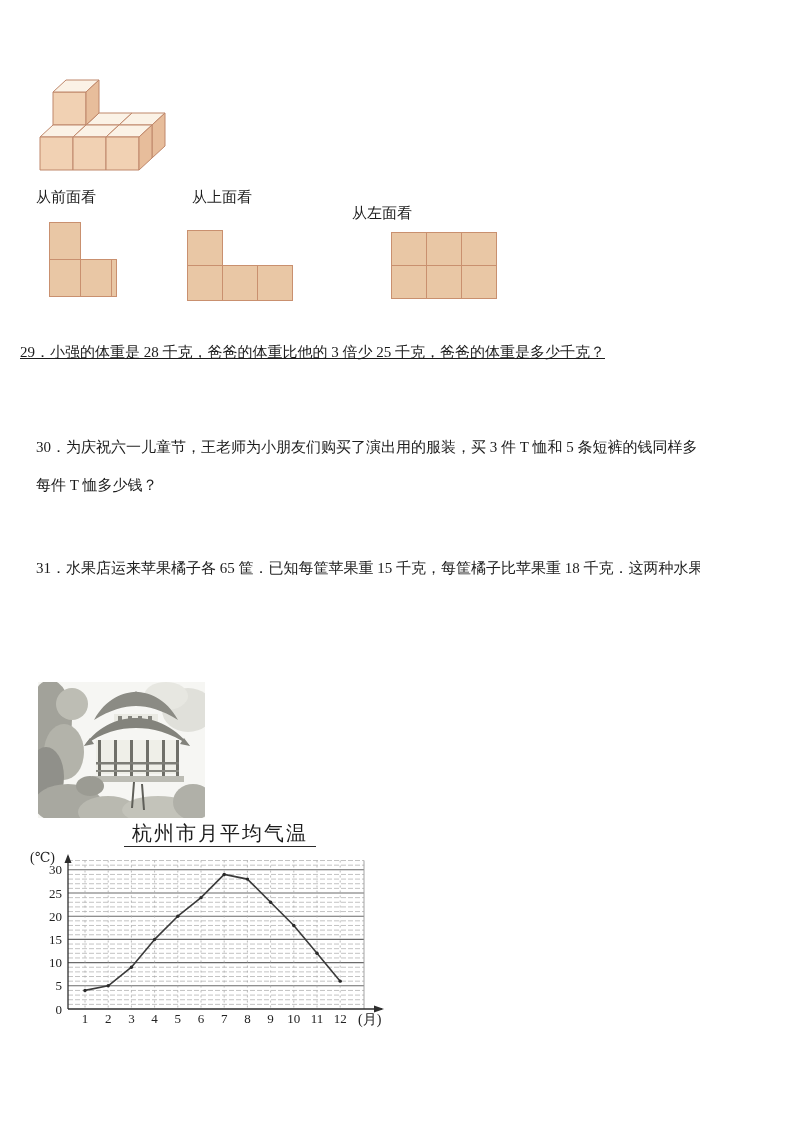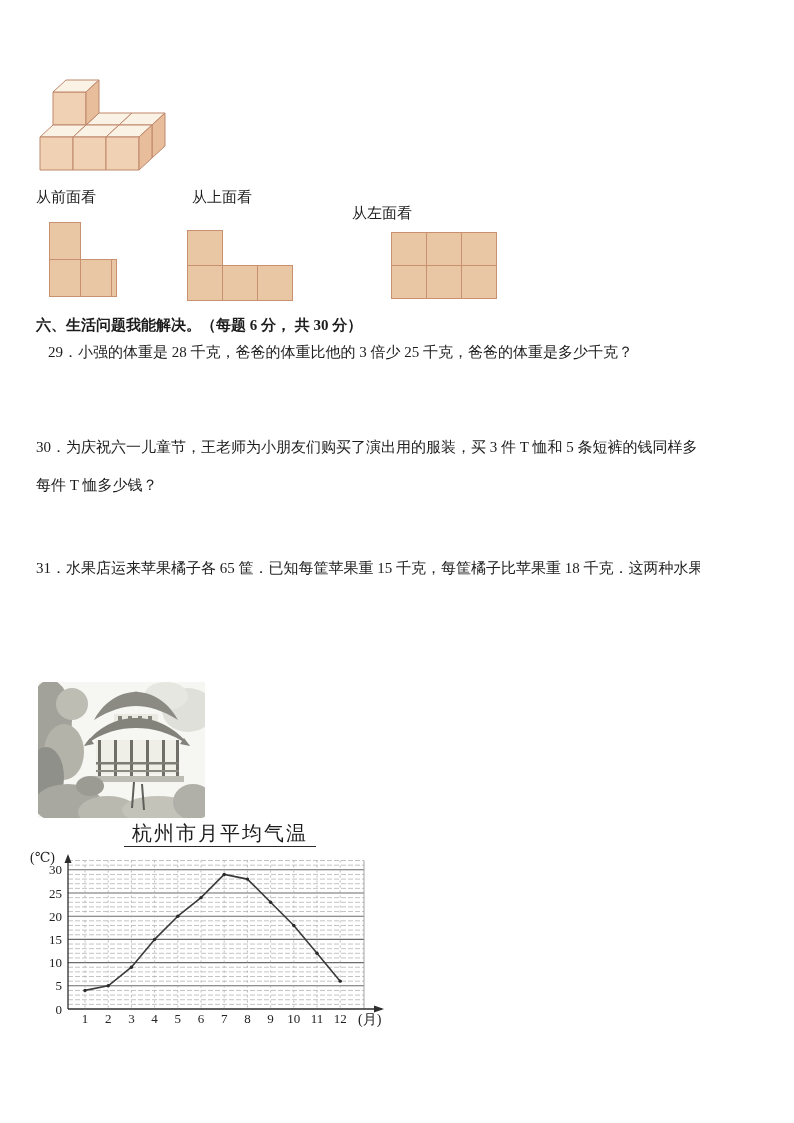--- a/index.html
+++ b/index.html
@@ -79,23 +79,22 @@
     </div>
   <div id="left-view" class="view-fig" style="left:391px;top:232px;">
       <div class="vcell" style="left: 0px; top: 0px; width: 36px; height: 34px;"></div>
       <div class="vcell" style="left: 35px; top: 0px; width: 36px; height: 34px;"></div>
       <div class="vcell" style="left: 70px; top: 0px; width: 36px; height: 34px;"></div>
       <div class="vcell" style="left: 0px; top: 33px; width: 36px; height: 34px;"></div>
       <div class="vcell" style="left: 35px; top: 33px; width: 36px; height: 34px;"></div>
       <div class="vcell" style="left: 70px; top: 33px; width: 36px; height: 34px;"></div>
     </div>
 
-  <div class="abs section-header" style="left:36px;top:316px;">六、生活问题我能解决。（每题 6 分， 共 30 分）</div>
-
-  <div class="abs qtext" style="left:48px;top:343px;">
+
+  <div class="abs qtext" style="left:20px;top:343px;text-decoration:underline;">
     <span class="qline">29．小强的体重是 28 千克，爸爸的体重比他的 3 倍少 25 千克，爸爸的体重是多少千克？</span>
   </div>
 
   <div class="abs qtext q-multiline" style="left:36px;top:428px;">
     <span class="qline">30．为庆祝六一儿童节，王老师为小朋友们购买了演出用的服装，买 3 件 T 恤和 5 条短裤的钱同样多．每条短裤 39 元，</span>
     <span class="qline">每件 T 恤多少钱？</span>
   </div>
 
   <div class="abs qtext" style="left:36px;top:559px;">
     <span class="qline">31．水果店运来苹果橘子各 65 筐．已知每筐苹果重 15 千克，每筐橘子比苹果重 18 千克．这两种水果共重多少千克？</span>

